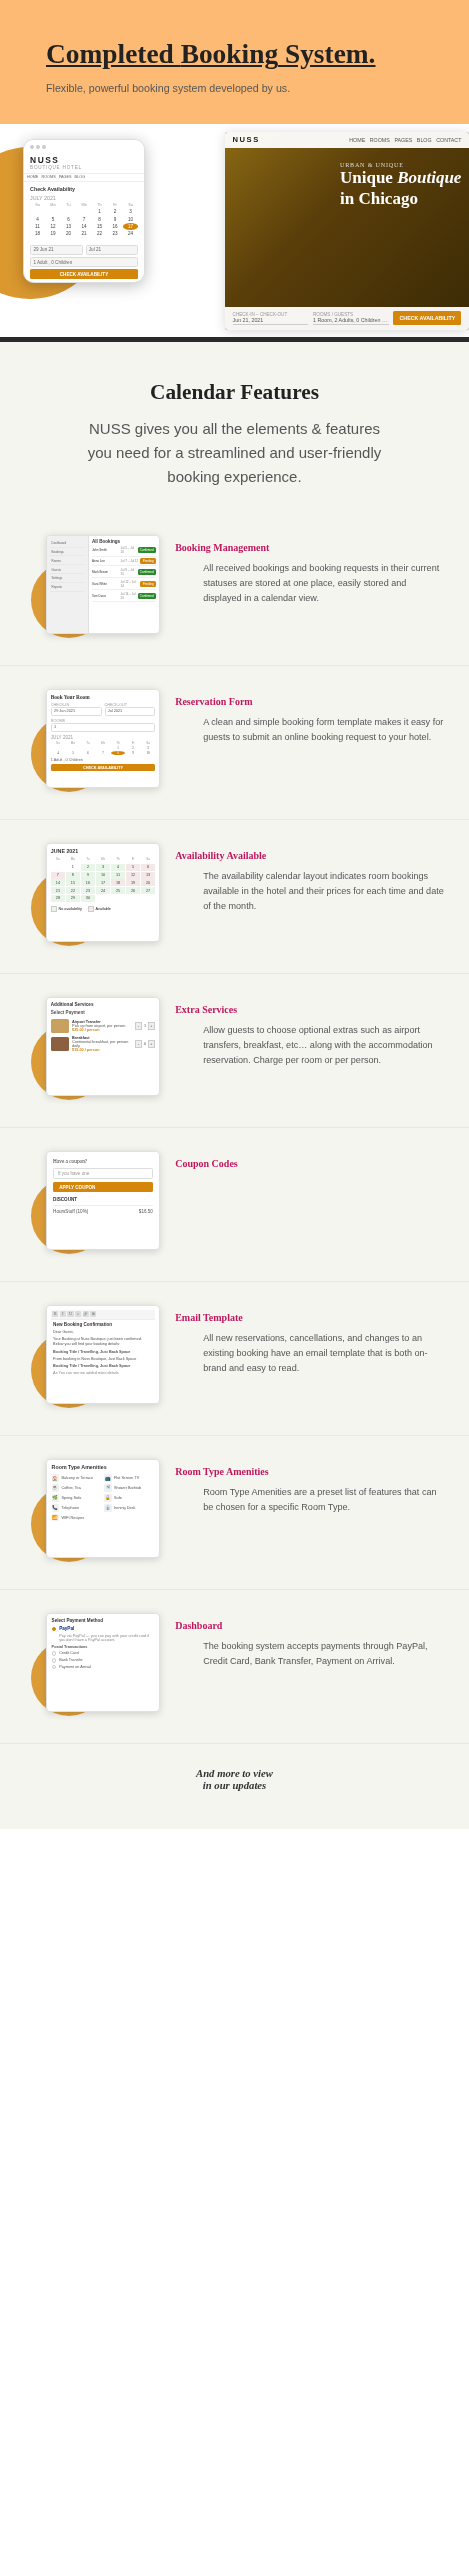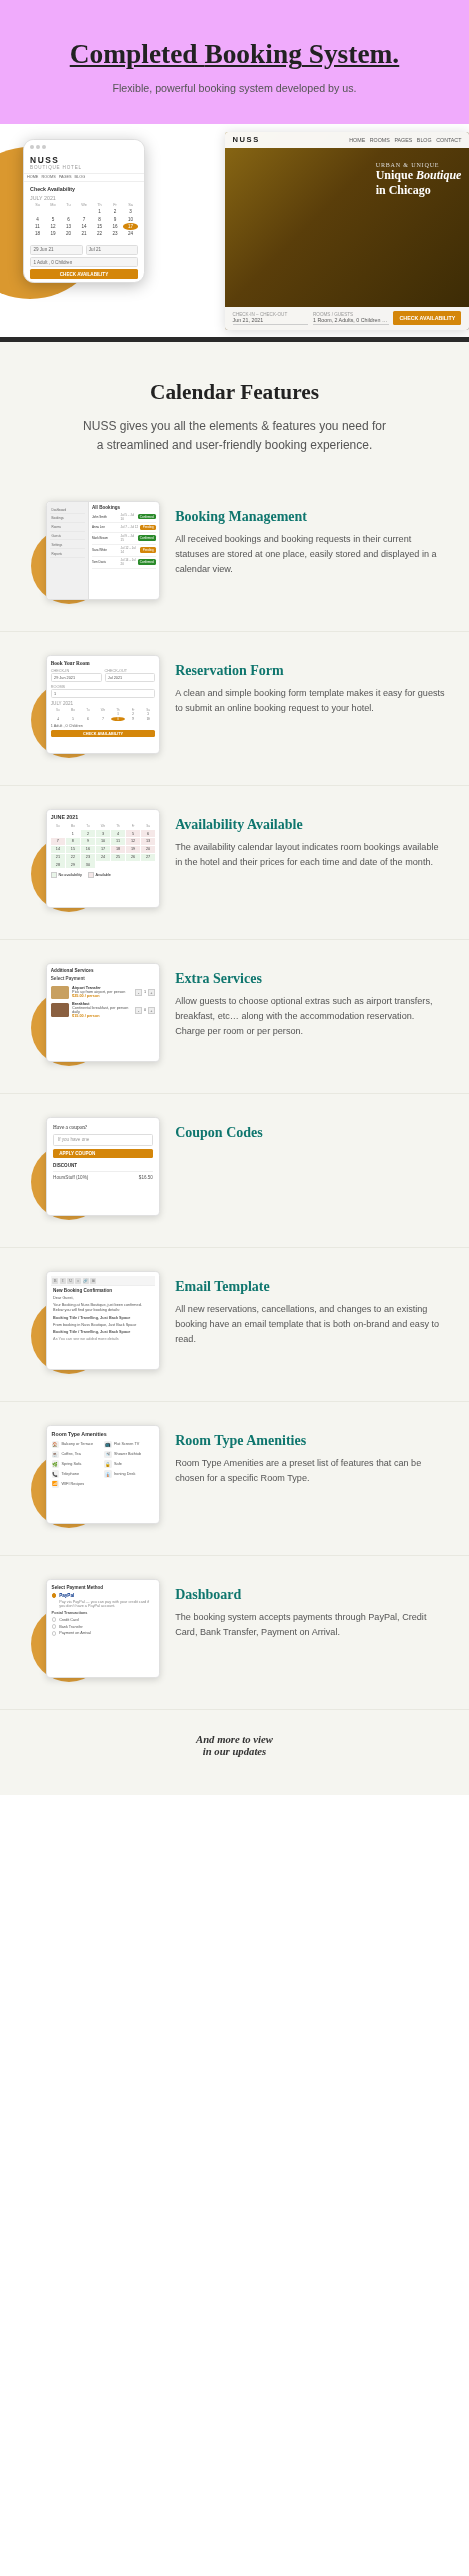--- a/index.html
+++ b/index.html
@@ -6,23 +6,22 @@
     body {
       font-family: Georgia, 'Times New Roman', serif;
       background: #fff;
       color: #222;
       width: 469px;
       margin: 0 auto;
     }
 
     
     .hero {
-      text-align: center;
       padding: 38px 46px 30.5px;
-      background: #f0abfc;
+      background: #fdba74;
     }
     .hero-title {
       font-size: 27.4px;
       font-weight: 700;
       line-height: 1.2;
       margin-bottom: 10.7px;
       font-family: Georgia, serif;
     }
     .hero-title span {
       text-decoration: underline;
@@ -187,21 +186,21 @@
       top: 30.5px;
       color: #fff;
       font-family: Georgia, serif;
     }
     .desktop-overlay-text .small-label {
       font-size: 6.1px;
       letter-spacing: 0.8px;
       color: #ddd;
     }
     .desktop-overlay-text .big-text {
-      font-size: 12px;
+      font-size: 17px;
       font-weight: 700;
       line-height: 1.2;
     }
     .desktop-overlay-text em { font-style: italic; }
     .desktop-nav-bar {
       position: absolute;
       top: 0;
       left: 0;
       right: 0;
       background: rgba(255,255,255,0.95);
@@ -262,21 +261,21 @@
       padding: 38px 30.5px 23px;
       text-align: center;
     }
     .features-title {
       font-size: 21.3px;
       font-weight: 700;
       font-family: Georgia, serif;
       margin-bottom: 12.2px;
     }
     .features-desc {
-      font-size: 12px;
+      font-size: 15px;
       color: #555;
       line-height: 1.6;
       max-width: 305px;
       margin: 0 auto;
       font-family: Arial, sans-serif;
     }
 
     
     .feature-item {
       background: #f5f5f0;
@@ -313,31 +312,32 @@
       border-radius: 4.6px;
       box-shadow: 0 1.5px 7.6px rgba(0,0,0,0.15);
       overflow: hidden;
       border: 0.8px solid #e0e0e0;
     }
     .feature-text {
       flex: 1;
       padding-top: 7.6px;
     }
     .feature-heading {
-      font-size: 14px;
+      font-size: 10px;
       font-weight: 700;
       font-family: Georgia, serif;
       margin-bottom: 7.6px;
-      color: #0f766e;
+      color: #be185d;
     }
     .feature-desc {
       font-size: 9.1px;
       color: #555;
       line-height: 1.65;
       font-family: Arial, sans-serif;
+      margin-left: 28px;
     }
 
     
     .avail-cal-mini {
       padding: 3.8px;
     }
     .avail-grid {
       display: grid;
       grid-template-columns: repeat(7, 1fr);
       gap: 0.8px;

